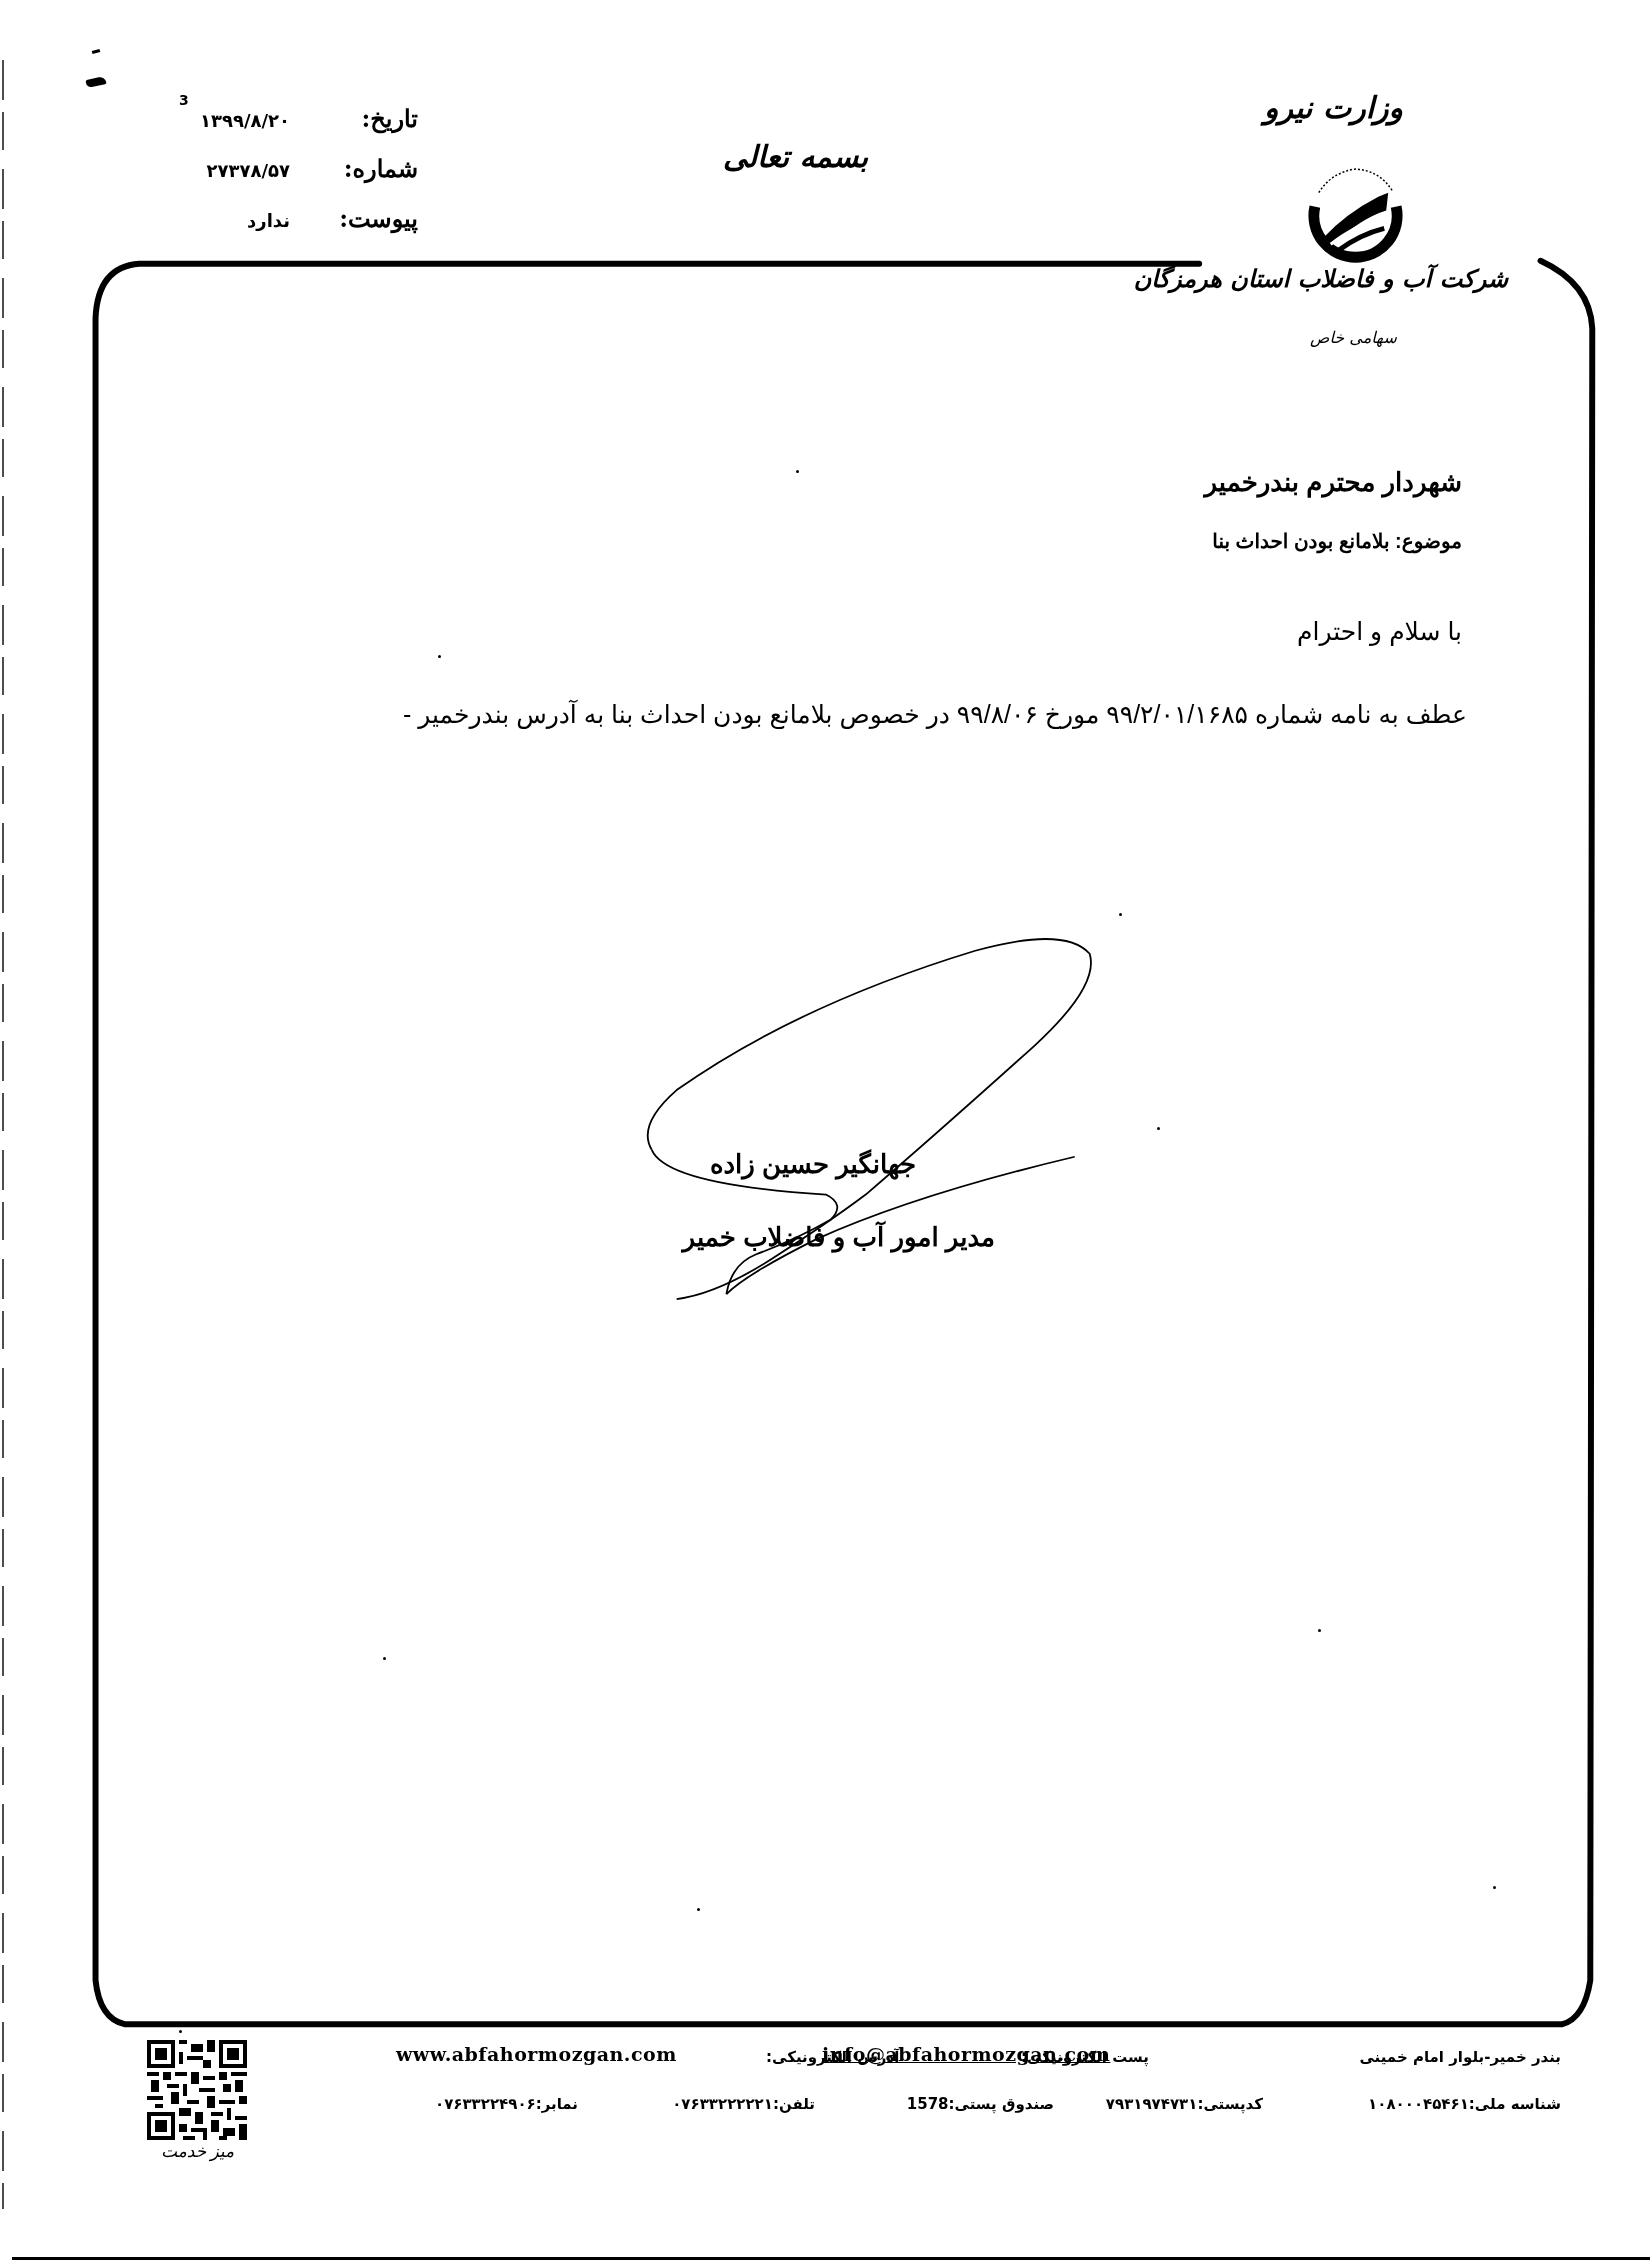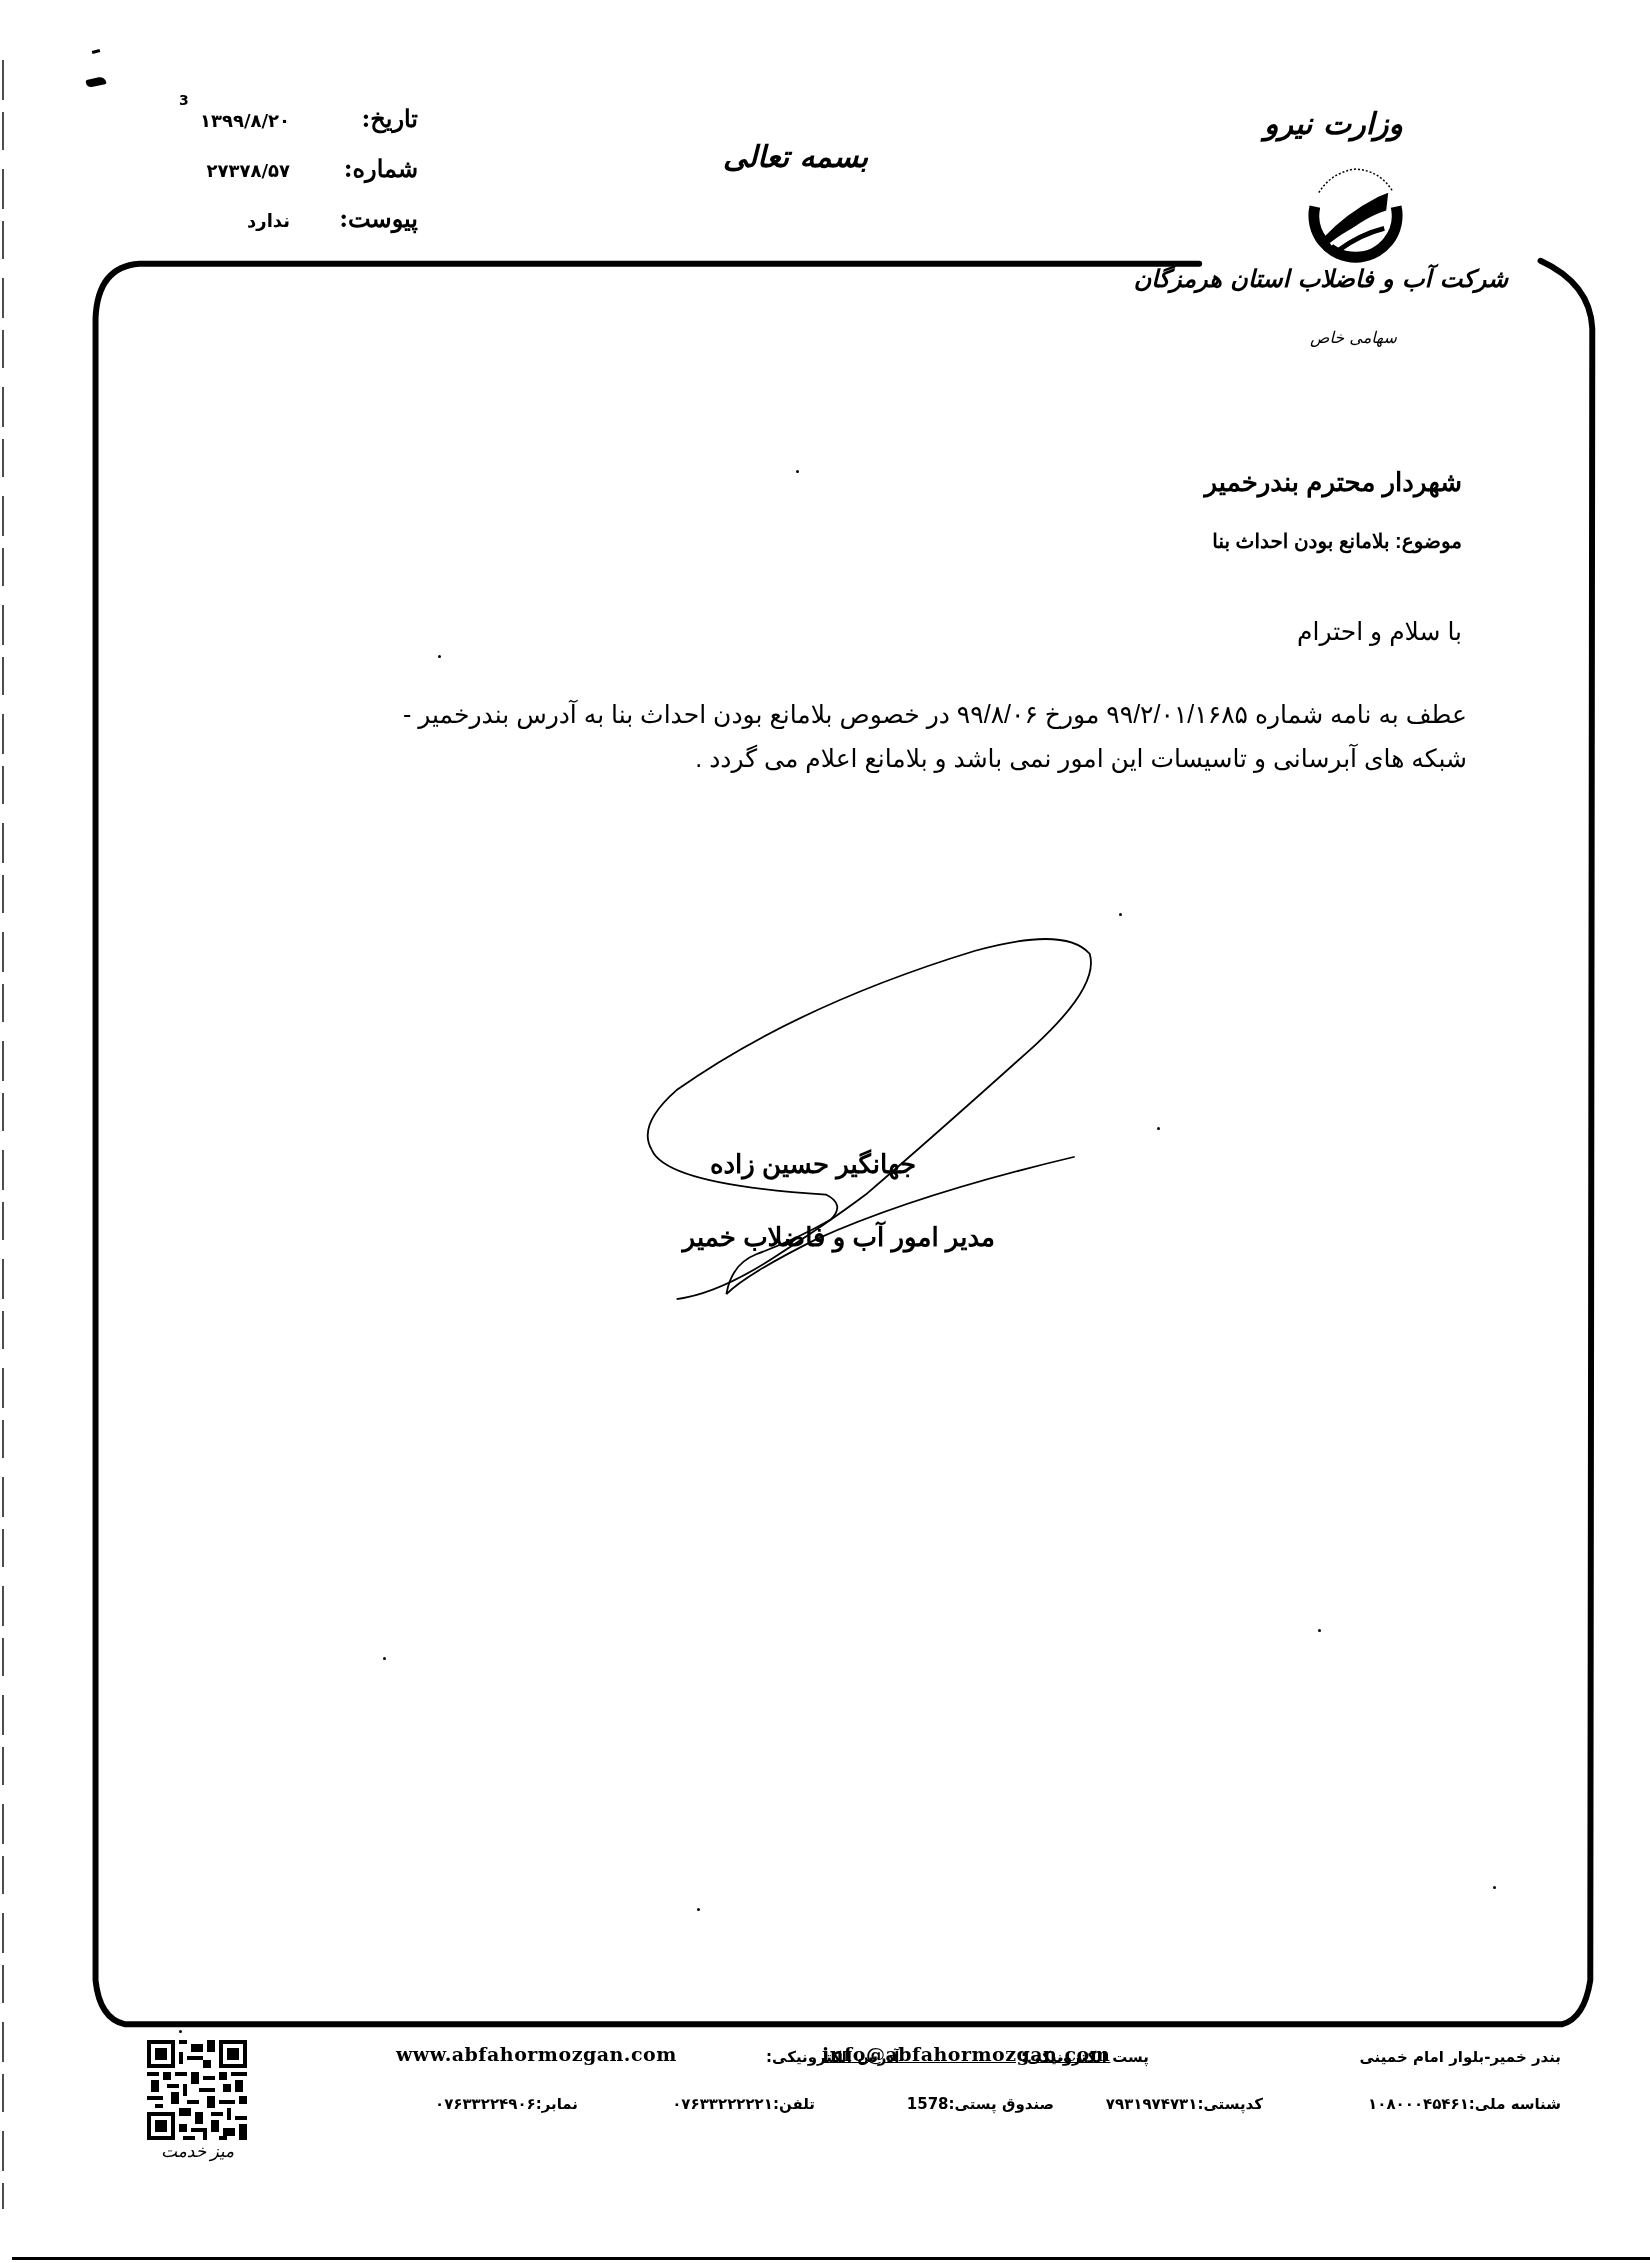--- a/index.html
+++ b/index.html
@@ -59,21 +59,21 @@
       font-family: "DejaVu Serif", serif;
       font-style: italic; font-weight: bold;
       font-size: 30px; text-align: center;
     }
 
     
     .ministry {
       left: 1224px; top: 90px; width: 219px;
       font-family: "DejaVu Serif", serif;
       font-weight: bold; font-style: italic;
-      font-size: 30px; text-align: center; margin-top: 16px;
+      font-size: 30px; text-align: center;
     }
     .logo {
       left: 1301px; top: 159px; width: 109px; height: 109px;
     }
     .company {
       left: 1209px; top: 264px; width: 299px;
       font-family: "DejaVu Serif", serif;
       font-style: italic; font-weight: bold;
       font-size: 24px; text-align: center;
       white-space: nowrap;
@@ -188,21 +188,20 @@
 </svg>
 <div class="abs company rtl">شرکت آب و فاضلاب استان هرمزگان</div>
 <div class="abs company-type rtl">سهامی خاص</div>
 
 <div class="abs recipient rtl">شهردار محترم بندرخمیر</div>
 <div class="abs subject rtl">موضوع: بلامانع بودن احداث بنا</div>
 <div class="abs greeting rtl">با سلام و احترام</div>
 
 <div class="abs body-para rtl">
   <span class="body-line">عطف به نامه شماره ۹۹/۲/۰۱/۱۶۸۵ مورخ ۹۹/۸/۰۶ در خصوص بلامانع بودن احداث بنا به آدرس بندرخمیر -</span>
-  <span class="body-line">شبکه های آبرسانی و تاسیسات این امور نمی باشد و بلامانع اعلام می گردد .</span>
 </div>
 
 <svg class="abs sig-svg" width="637" height="418" viewBox="0 0 640 420">
   <path d="M55 255 Q40 230 80 195 Q200 110 380 55 Q470 30 495 58 Q505 90 440 150 Q340 240 270 300 Q230 330 175 365 Q120 400 80 405" fill="none" stroke="#000" stroke-width="1.8"></path>
   <path d="M55 255 Q70 290 230 300 Q250 310 235 325 Q200 345 160 360 Q135 370 130 400" fill="none" stroke="#000" stroke-width="1.8"></path>
   <path d="M130 400 Q150 380 220 345 Q320 300 480 262" fill="none" stroke="#000" stroke-width="1.8"></path>
 </svg>
 <div class="abs signer-name rtl">جهانگیر حسین زاده</div>
 <div class="abs signer-title rtl">مدیر امور آب و فاضلاب خمیر</div>
 

